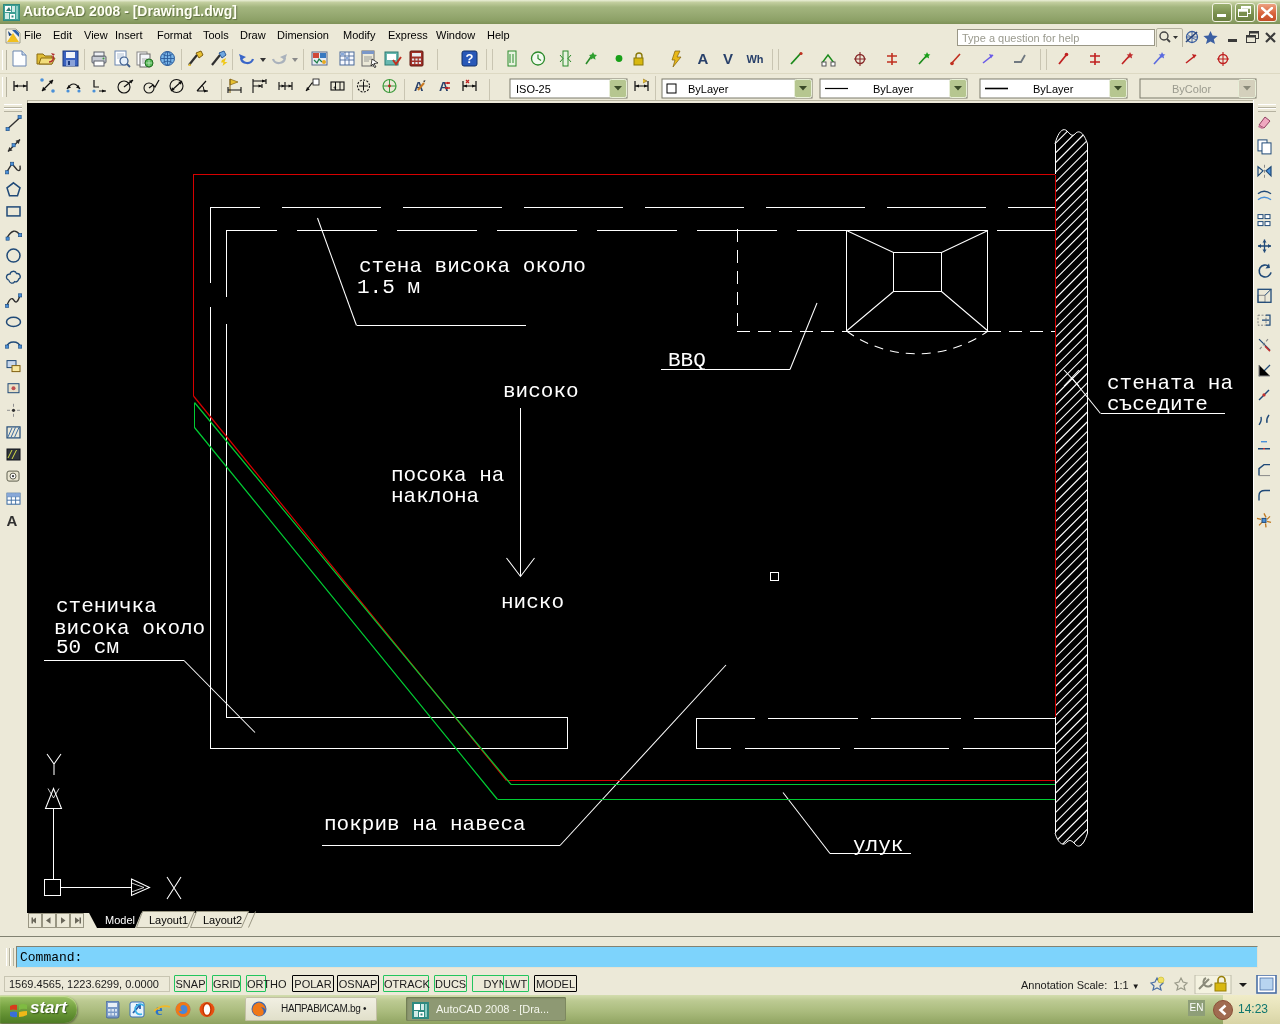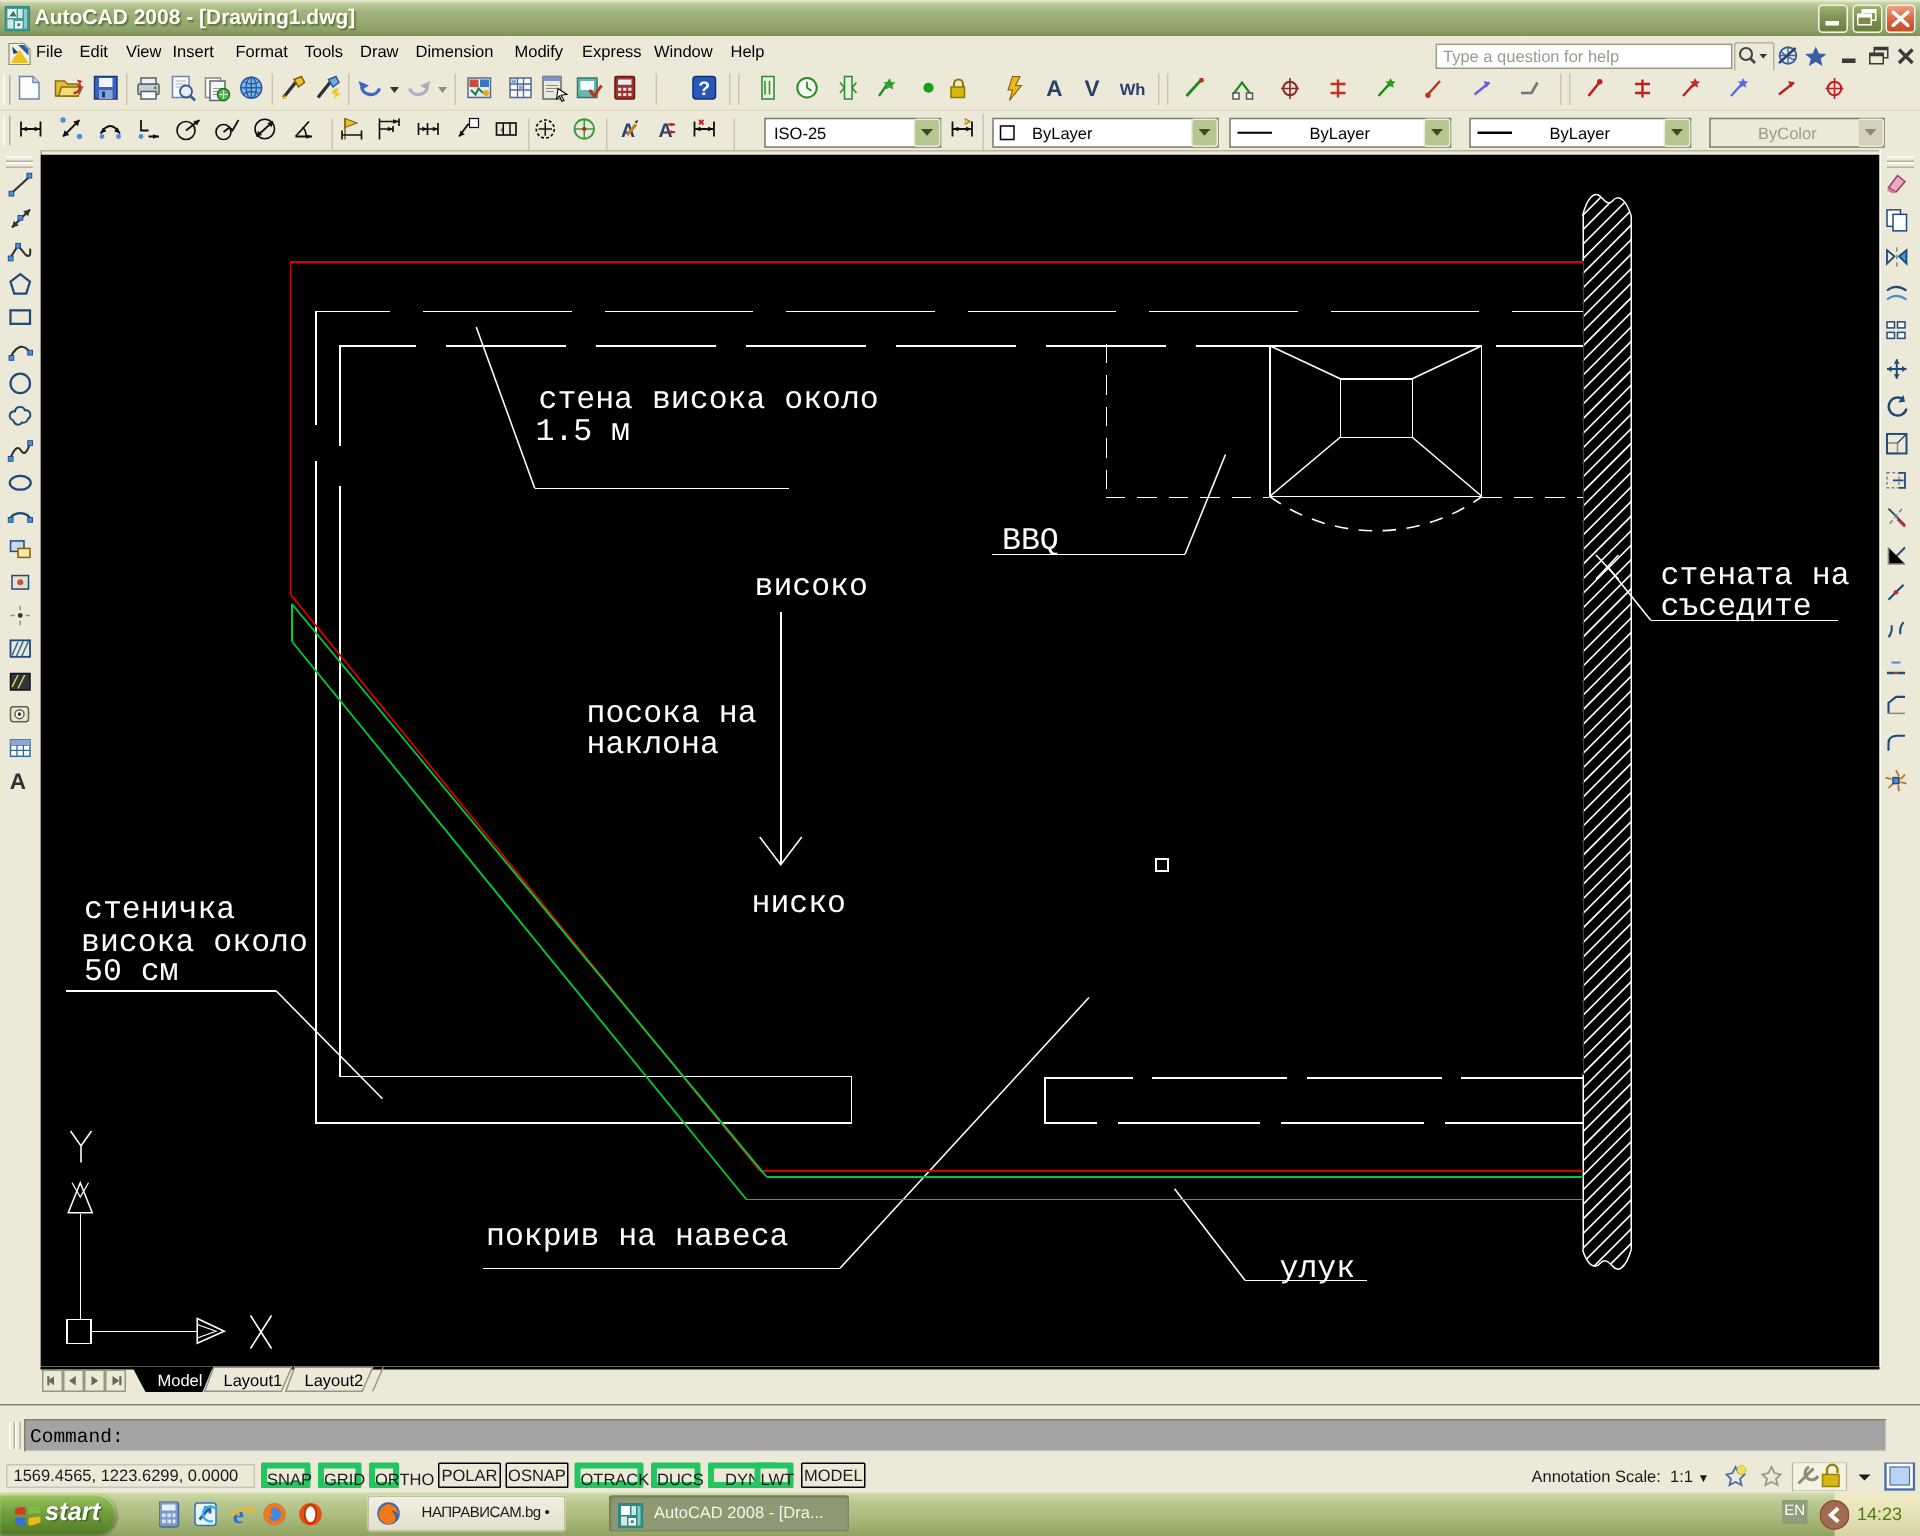--- a/index.html
+++ b/index.html
@@ -14,24 +14,24 @@
   .mi{top:29px;font-size:11px;}
   #tb1{left:0;top:47px;width:1280px;height:26px;background:#ECE9D8;border-bottom:1px solid #DDD9C3;}
   #tb2{left:0;top:74px;width:1280px;height:26px;background:#ECE9D8;border-bottom:1px solid #B9B5A0;}
   .grip{width:3px;border-left:1px solid #fff;border-right:1px solid #B5B2A0;height:20px;top:3px;}
   #lefttb{left:0;top:100px;width:27px;height:811px;background:#ECE9D8;border-right:1px solid #A9A694;}
   #righttb{left:1253px;top:100px;width:27px;height:811px;background:#ECE9D8;border-left:1px solid #fff;}
   .hgrip{left:4px;width:18px;height:2px;border-top:1px solid #fff;border-bottom:1px solid #B5B2A0;}
   #canvas{left:27px;top:103px;}
   #tabbar{left:27px;top:911px;width:1226px;height:18px;background:#ECE9D8;font-size:11px;}
   #cmdpanel{left:0;top:929px;width:1280px;height:44px;background:#ECE9D8;}
-  #cmdwhite{left:16px;top:946px;width:1242px;height:22px;background:#a3a3a3;border:1px solid #828272;border-right-color:#E6E3D2;border-bottom-color:#E6E3D2;
+  #cmdwhite{left:16px;top:946px;width:1242px;height:22px;background:#7dd3fc;border:1px solid #828272;border-right-color:#E6E3D2;border-bottom-color:#E6E3D2;
     font-family:"Liberation Mono",monospace;font-size:13px;color:#000;line-height:21px;padding-left:3px;box-sizing:border-box;}
   #statusbar{left:0;top:973px;width:1280px;height:22px;background:#ECE9D8;font-size:11px;}
-  .sbtn{top:975px;height:17px;border:4px solid #22c55e;background:#ECE9D8;text-align:center;
+  .sbtn{top:975px;height:17px;border:1px solid #22c55e;background:#ECE9D8;text-align:center;
     font-size:11px;color:#1a1a1a;line-height:16px;box-sizing:border-box;border-radius:1px;}
   .sbtn.on{border:1px solid #000;}
   #taskbar{left:0;top:995px;width:1280px;height:29px;
     background:linear-gradient(180deg,#D3DDAE 0%,#BCCA92 20%,#ABBC7E 55%,#9CAF6E 80%,#8FA261 100%);}
   #startbtn{left:0px;top:996px;width:77px;height:27px;border-radius:0 13px 13px 0;
     background:linear-gradient(180deg,#9FC468 0%,#77A442 40%,#5E8C2F 75%,#4F7C26 100%);
     box-shadow:inset 0 1px 1px #C8E296, 1px 1px 2px rgba(0,0,0,.35);}
   #starttxt{left:30px;top:998px;color:#fff;font-weight:bold;font-style:italic;font-size:17px;text-shadow:1px 1px 1px #3A5A1E;}
   .taskbtn1{left:245px;top:997px;width:132px;height:24px;border-radius:2px;
     background:linear-gradient(180deg,#F2F0E3,#E0DFC9);box-shadow:inset 0 0 0 1px #C2C0A4;
@@ -674,21 +674,21 @@
   <rect x="7" y="10" width="5" height="5" fill="#fff"></rect>
     <rect x="8.5" y="11.5" width="2" height="2" fill="#2E8A80"></rect>
 </svg>
 <div class="abs" id="tray"></div>
 <div class="abs enbox">EN</div>
 <svg class="abs" style="left:1213px;top:1000px" width="20" height="20">
   <circle cx="10" cy="10" r="9.5" fill="#A06B50"></circle>
   <circle cx="10" cy="10" r="9.5" fill="none" stroke="#8A5038" stroke-width="1"></circle>
   <path d="M12.5 5.5 L7.5 10 L12.5 14.5" stroke="#fff" stroke-width="2.6" fill="none"></path>
 </svg>
-<div class="abs" style="left:1238px;top:1002px;font-size:12px;color:#4d7c0f">14:23</div>
+<div class="abs" style="left:1238px;top:1002px;font-size:12px;color:#0f766e">14:23</div>
 <svg class="abs" style="left:2px;top:0" width="24" height="580">
     <g transform="translate(3,114.5)">
       <path d="M3 14 L15 3" stroke="#303030" stroke-width="1.4"></path>
       <rect x="1" y="13" width="3.2" height="3.2" fill="#4A90D8" stroke="#1A4A80" stroke-width="0.6"></rect>
       <rect x="13" y="1" width="3.2" height="3.2" fill="#4A90D8" stroke="#1A4A80" stroke-width="0.6"></rect>
     </g>
     <g transform="translate(3,136.6)">
       <path d="M3 15 L15 3" stroke="#303030" stroke-width="1.4"></path>
       <path d="M15 3 l-4.5 1.2 l3.3 3.3 Z M3 15 l4.5 -1.2 l-3.3 -3.3 Z" fill="#303030"></path>
       <rect x="7" y="7" width="3.2" height="3.2" fill="#4A90D8" stroke="#1A4A80" stroke-width="0.6"></rect>

